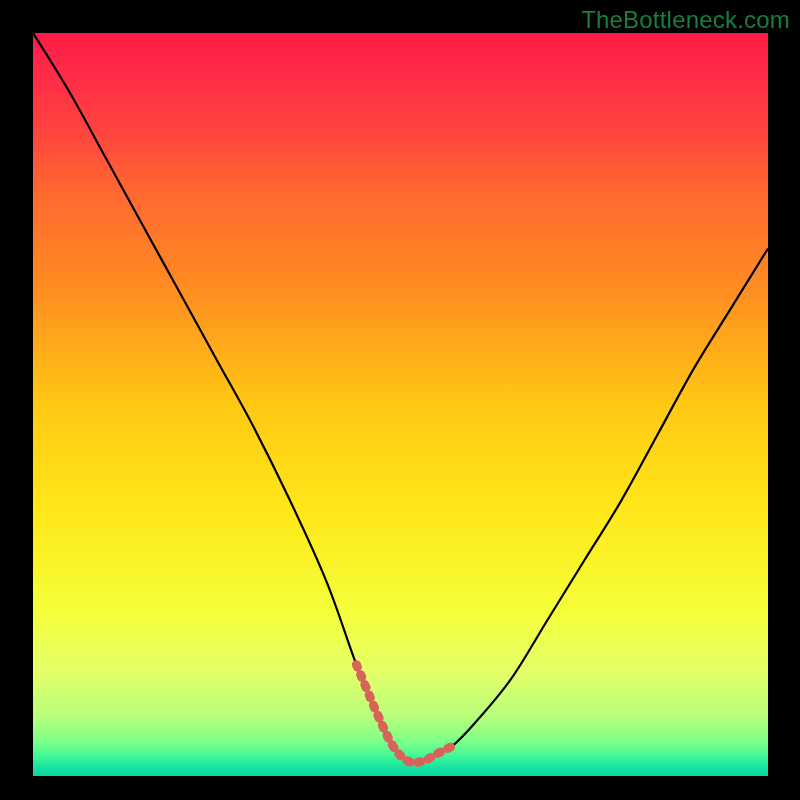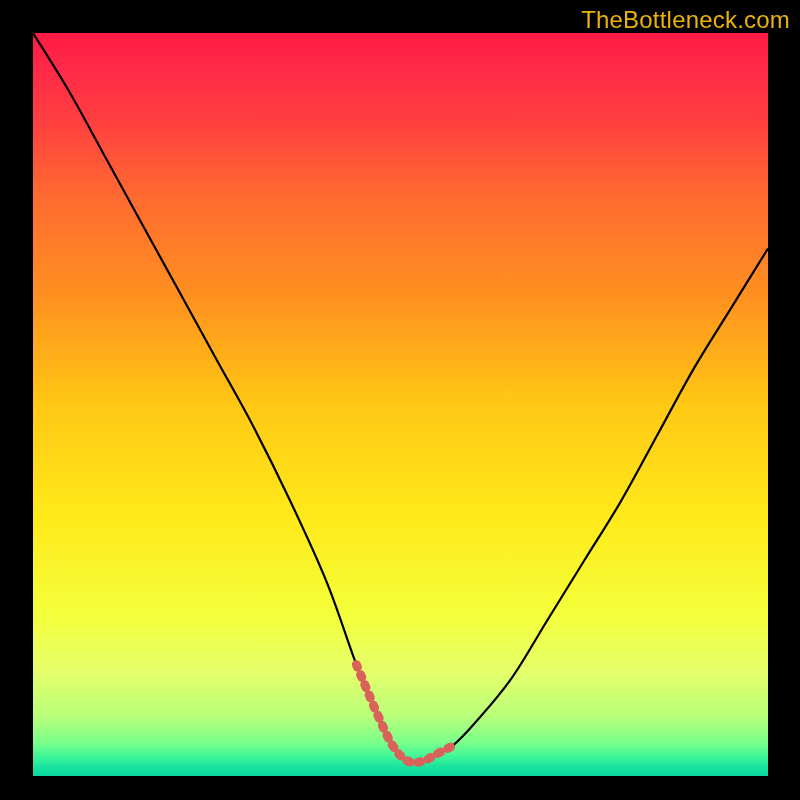--- a/index.html
+++ b/index.html
@@ -14,21 +14,21 @@
   .frame {
     position: relative;
     width: 800px;
     height: 800px;
     background: #000000;
   }
   .watermark {
     position: absolute;
     top: 6px;
     right: 10px;
-    color: #eab308;
+    color: #15803d;
     font-size: 24px;
     letter-spacing: 0.2px;
     z-index: 5;
     font-weight: 400;
   }
   .plot-outer {
     position: absolute;
     left: 33px;
     top: 33px;
     width: 735px;

